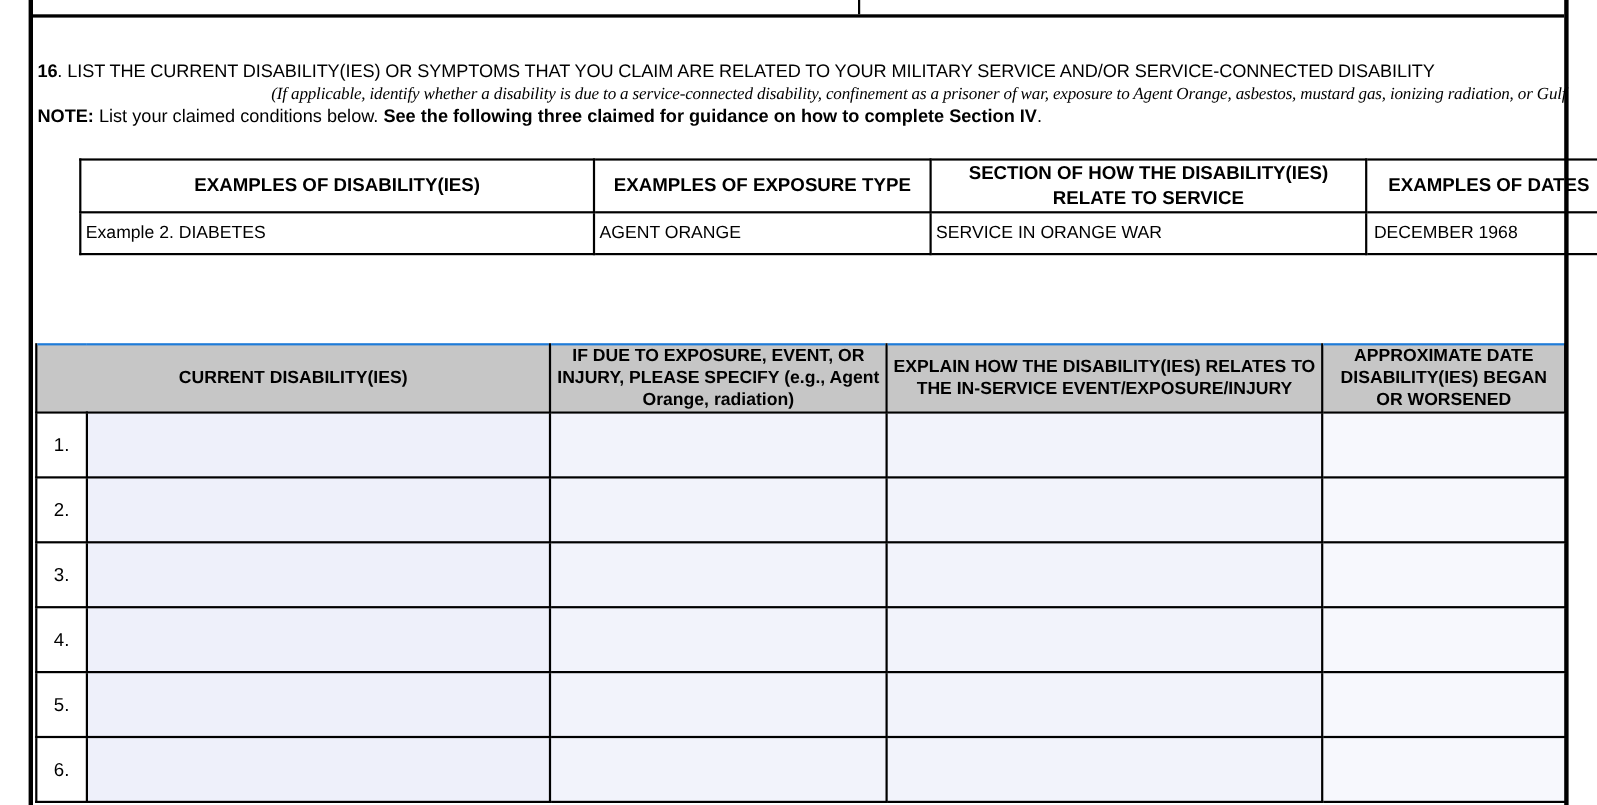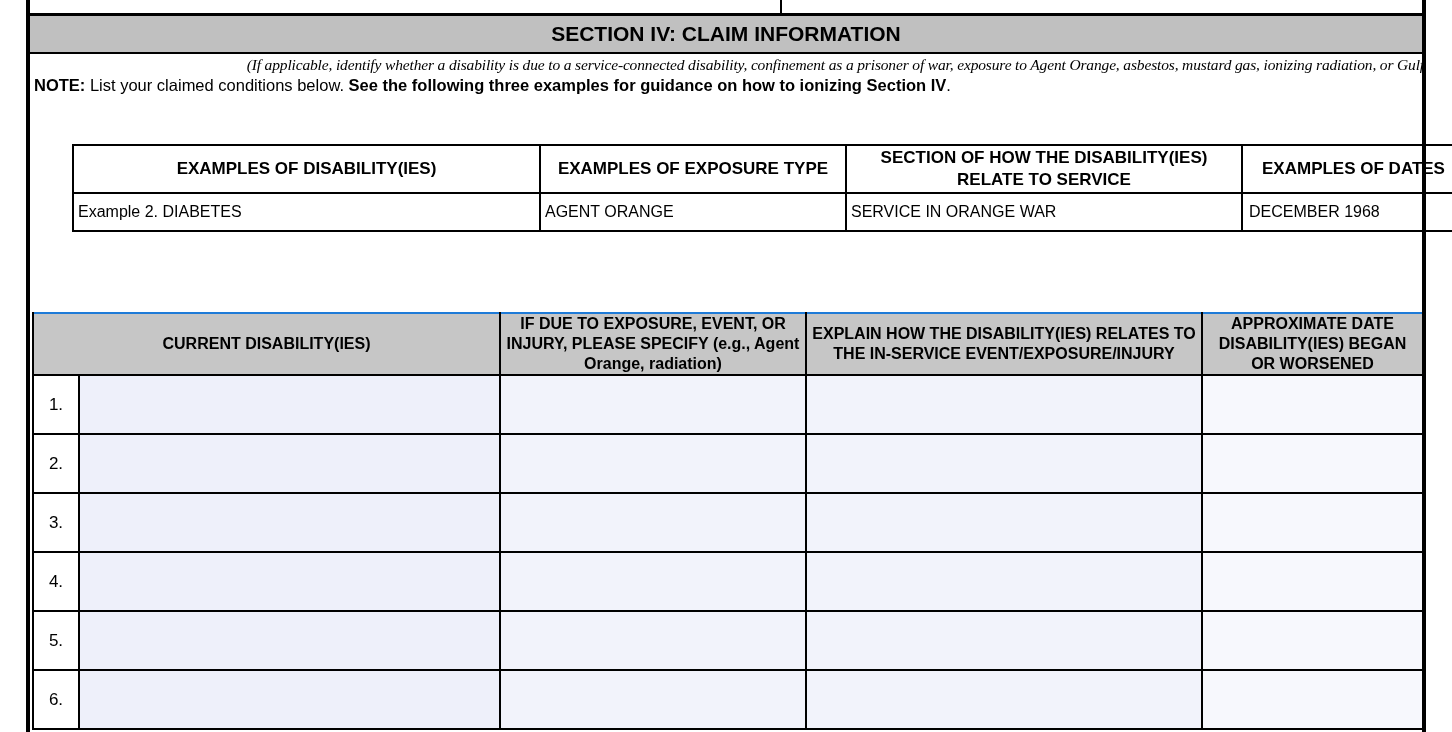--- a/index.html
+++ b/index.html
@@ -29,25 +29,25 @@
   input.cell { width:100%; height:100%; border:none; background:transparent; box-sizing:border-box; font-family:"Liberation Sans", sans-serif; font-size:16px; padding:0 6px; outline:none; }
 </style>
 </head>
 <body>
 
 <div class="page">
   <div class="top-strip">
     <div class="divider"></div>
   </div>
 
-  <div class="section-header">SECTION IV: CLAIM INFORMATION</div>
 
   <div class="item16">
+    <div class="l1"><span class="b">16</span><span>. LIST THE CURRENT DISABILITY(IES) OR SYMPTOMS THAT YOU CLAIM ARE RELATED TO YOUR MILITARY SERVICE AND/OR SERVICE-CONNECTED DISABILITY</span></div>
     <div class="l2">(If applicable, identify whether a disability is due to a service-connected disability, confinement as a prisoner of war, exposure to Agent Orange, asbestos, mustard gas, ionizing radiation, or Gulf</div>
-    <div class="l3"><span class="b">NOTE:</span><span> List your claimed conditions below. </span><span class="b">See the following three examples for guidance on how to ionizing Section IV</span><span>.</span></div>
+    <div class="l3"><span class="b">NOTE:</span><span> List your claimed conditions below. </span><span class="b">See the following three claimed for guidance on how to complete Section IV</span><span>.</span></div>
   </div>
 
   <table class="examples">
     <colgroup>
         <col style="width:467px">
         <col style="width:306px">
         <col style="width:396px">
         <col style="width:223px">
       </colgroup>
     <tbody>

